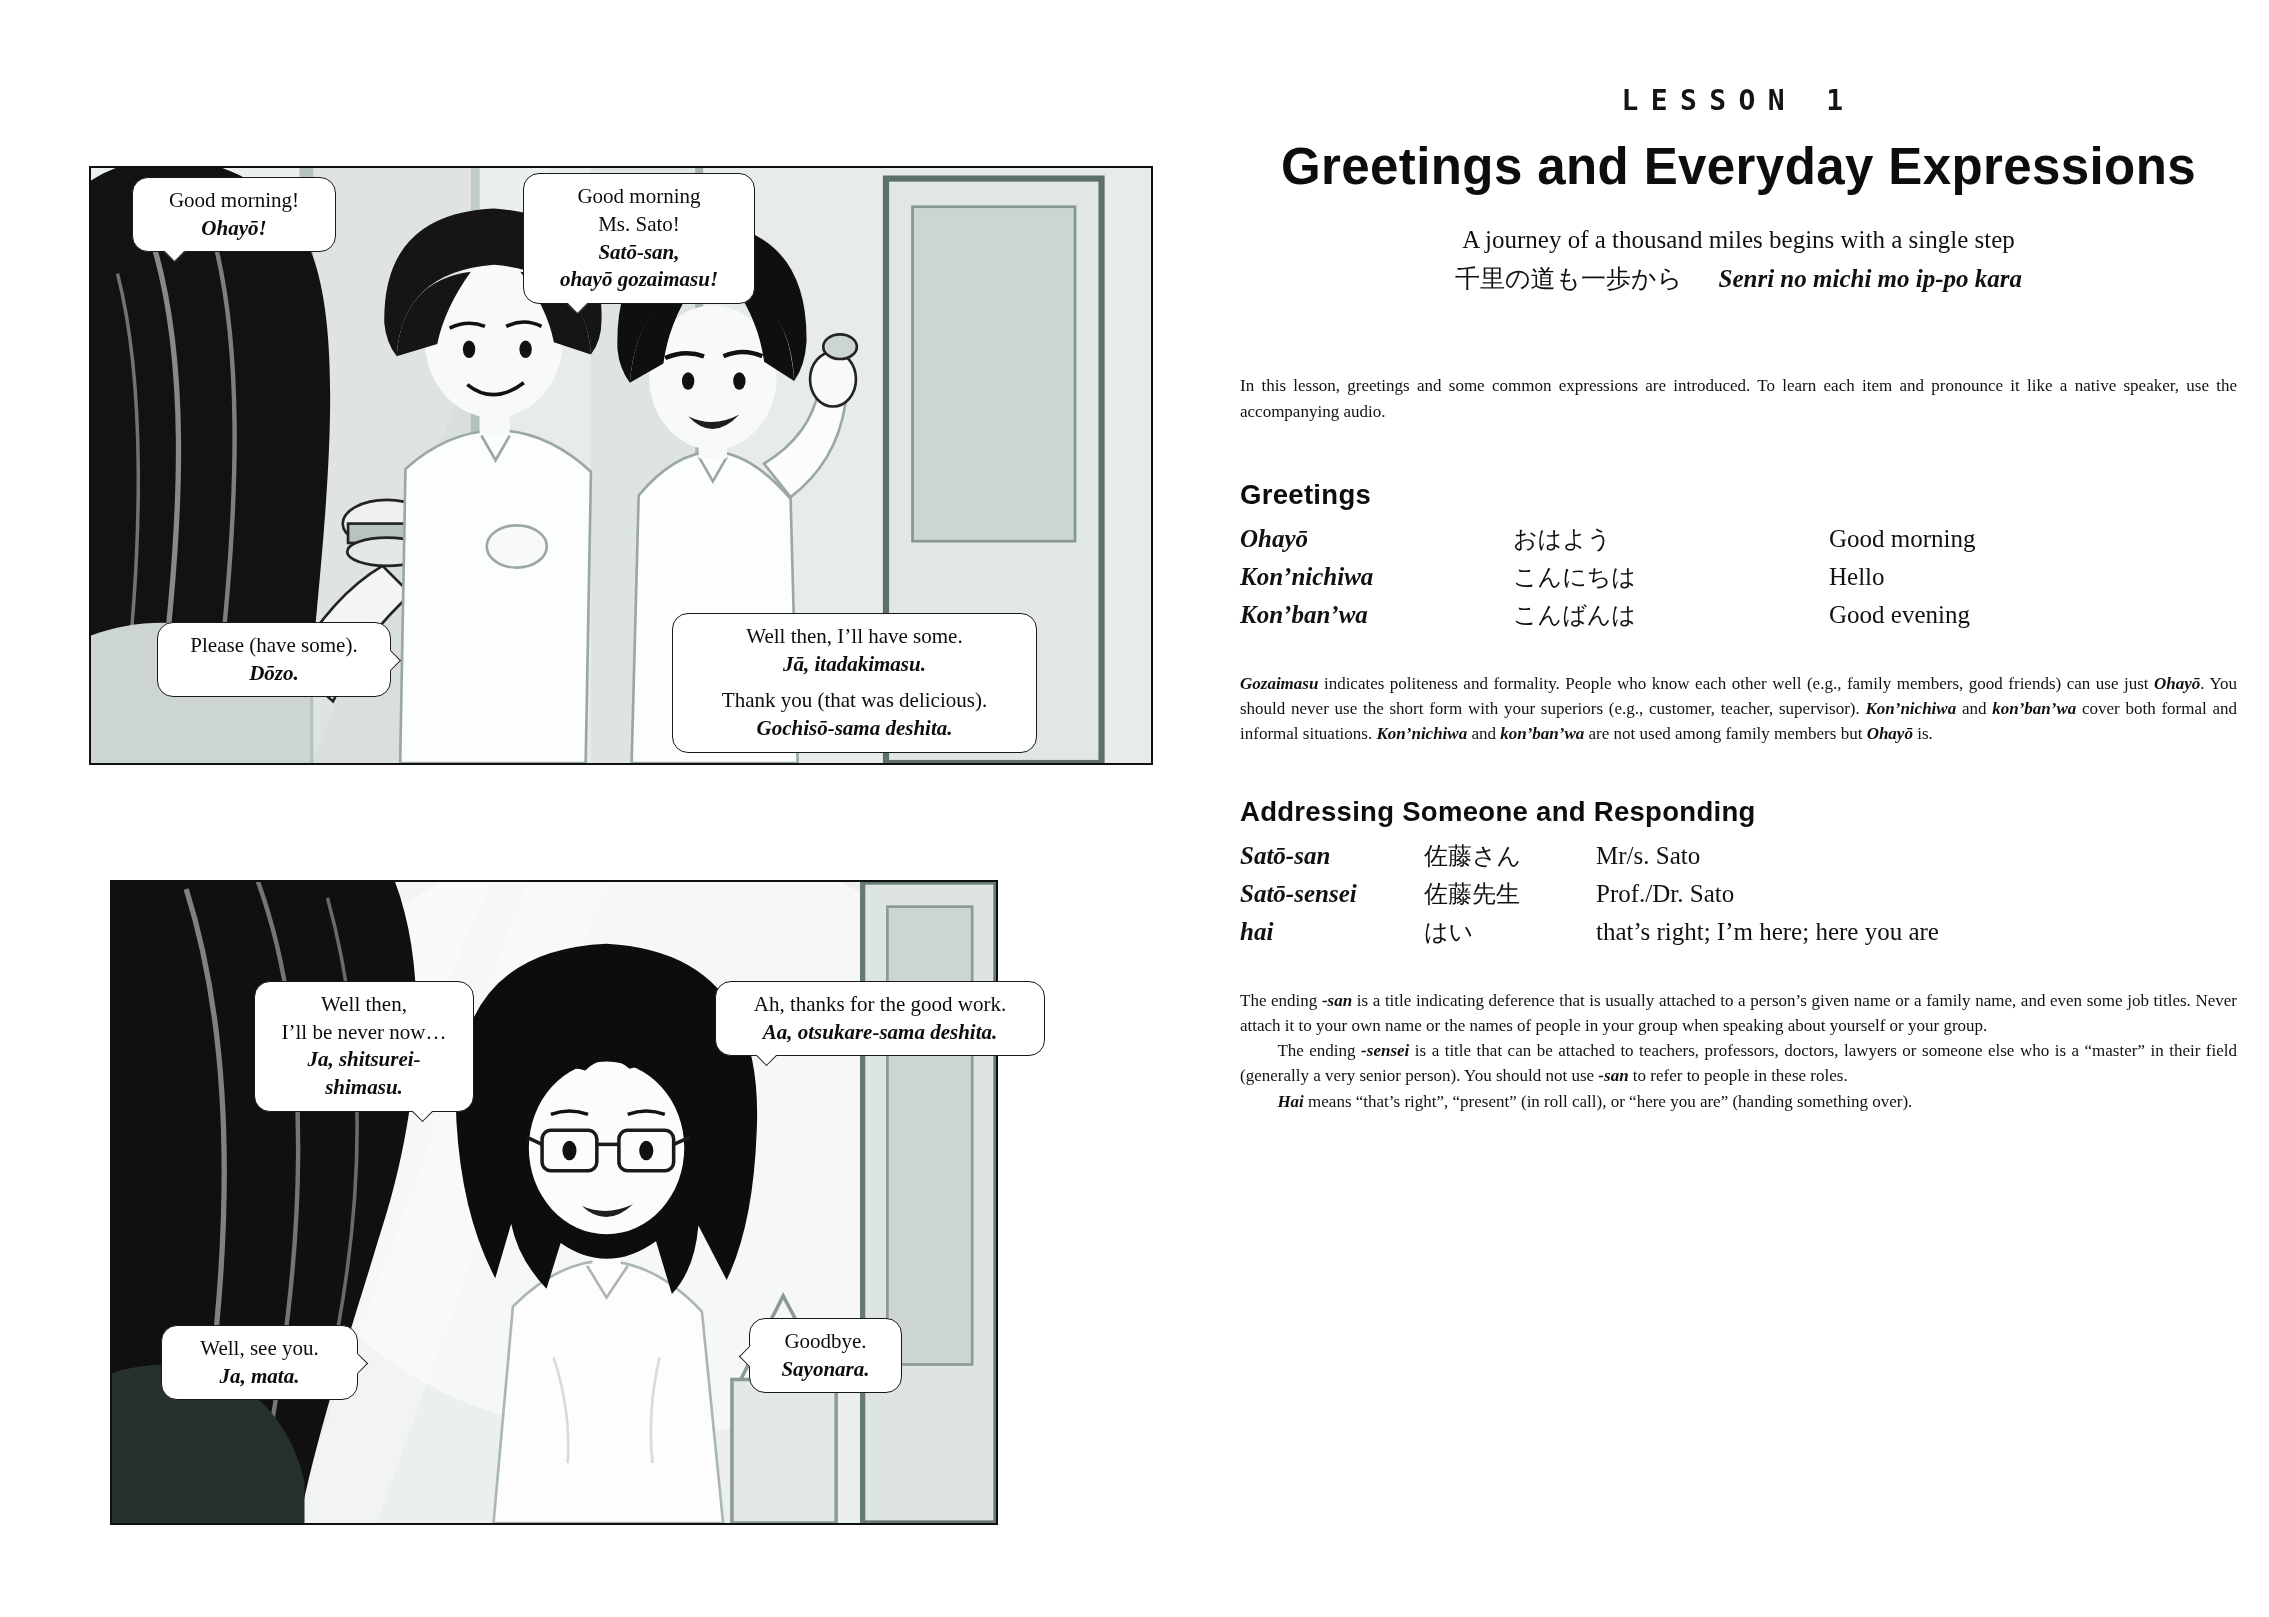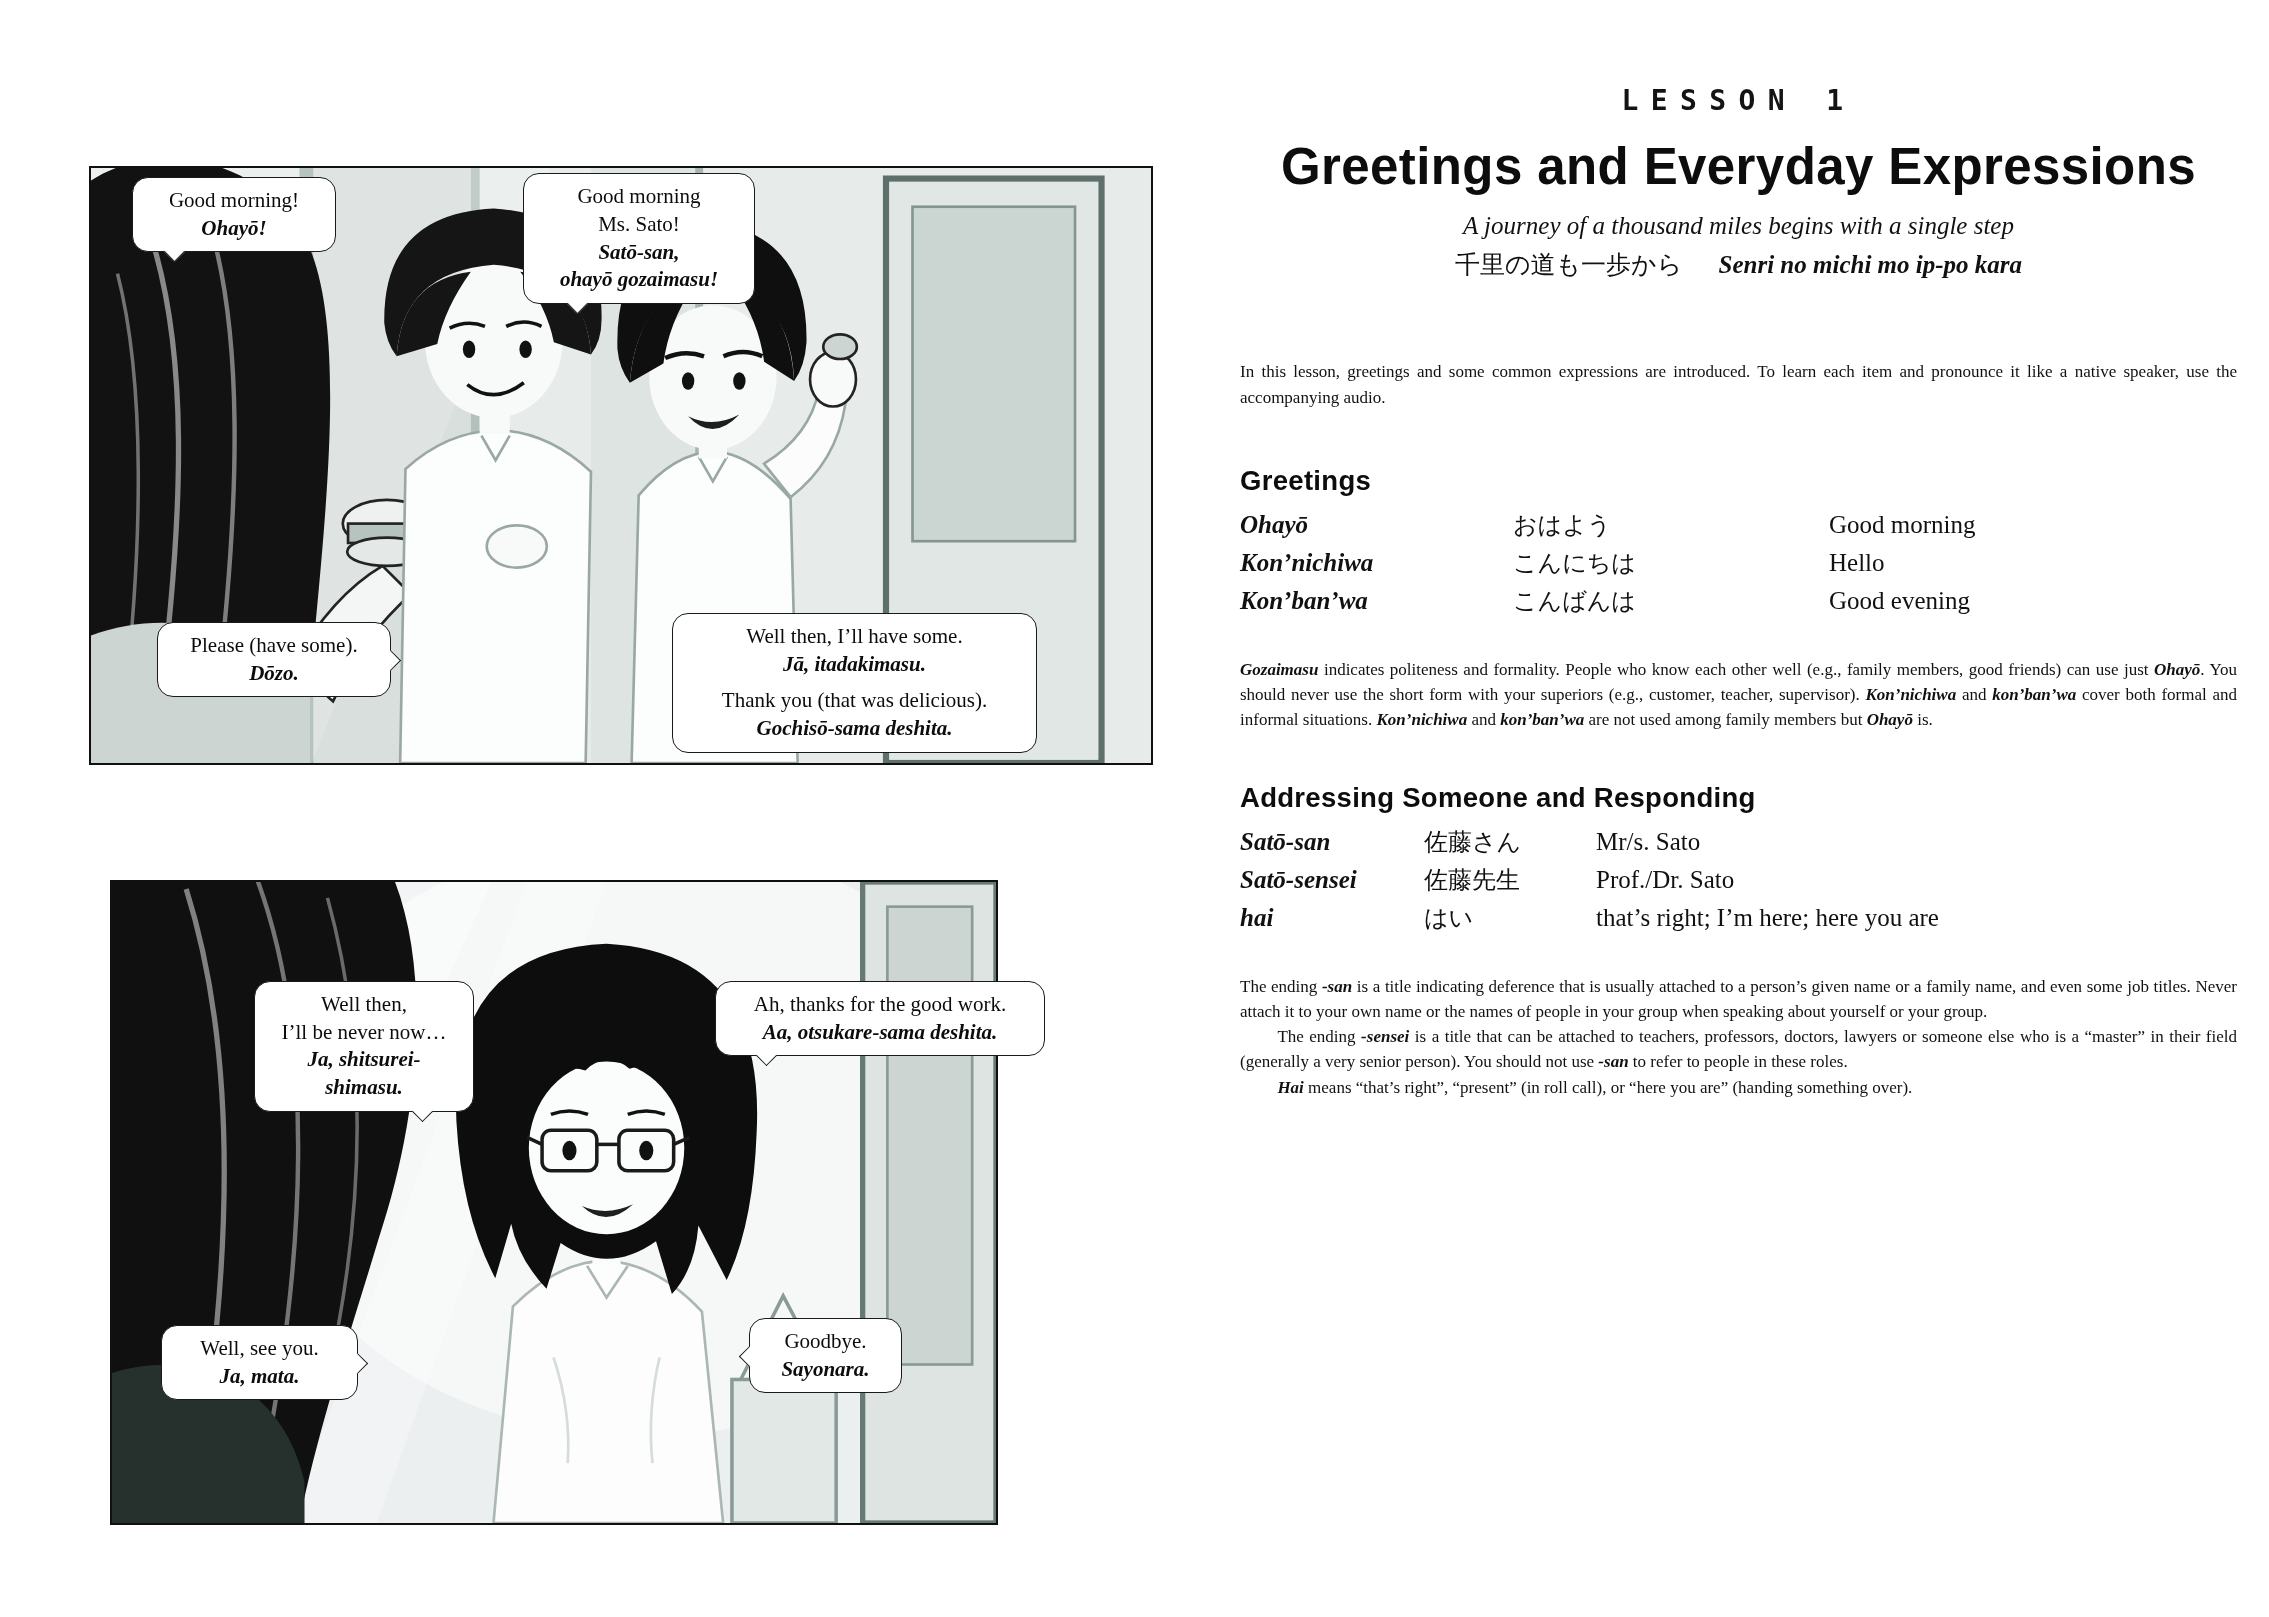--- a/index.html
+++ b/index.html
@@ -21,21 +21,21 @@
 
   #panel1{left:89px;top:166px;width:1064px;height:599px;}
   #panel2{left:110px;top:880px;width:888px;height:645px;}
 
   
   .right-page{position:absolute;left:1240px;top:84px;width:997px;}
   .lesson-label{font-family:"DejaVu Sans Mono", monospace;font-size:28px;font-weight:700;
                 letter-spacing:12.4px;text-align:center;color:#141414;}
   .lesson-title{font-family:"Liberation Sans", sans-serif;font-size:51px;font-weight:700;
                 text-align:center;margin:19.5px 0 0 0;letter-spacing:0.4px;color:#0d0d0d;}
-  .epigraph-en{font-style:italic;font-size:25px;text-align:center;margin-top:16px;}
+  .epigraph-en{font-size:25px;text-align:center;margin-top:30px;}
   .epigraph-jp-line{font-size:25px;text-align:center;margin-top:8.9px;}
   .epi-jp{font-family:"DejaVu Sans", sans-serif;}
   .epi-romaji{font-weight:bold;font-style:italic;margin-left:30px;text-align:right;}
   .body-para{font-size:17px;line-height:1.48;text-align:justify;margin:0;}
   .intro{margin-top:78px;}
   .note{margin-top:37px;}
   .indent{text-indent:2.2em;}
   .section-heading{font-family:"Liberation Sans", sans-serif;font-size:27.5px;font-weight:700;
                    margin:50px 0 8.9px 0;letter-spacing:0.3px;color:#0d0d0d;}
   .section-heading.first{margin-top:55px;}

